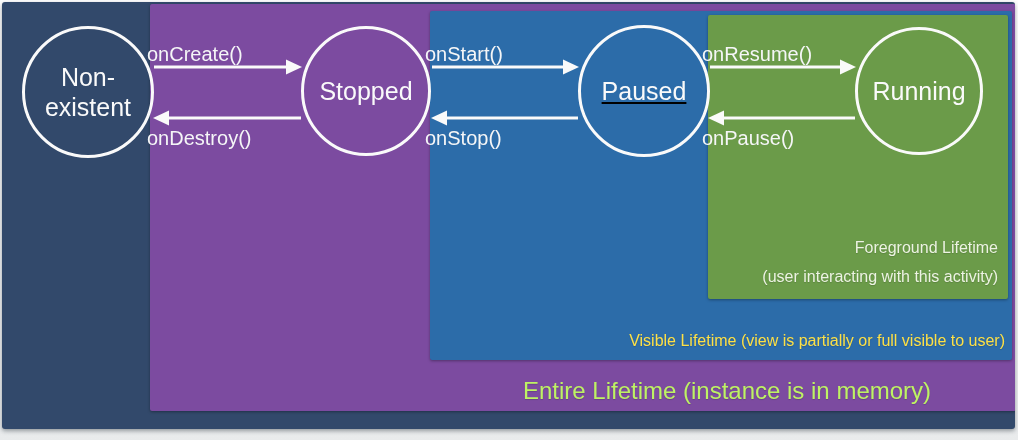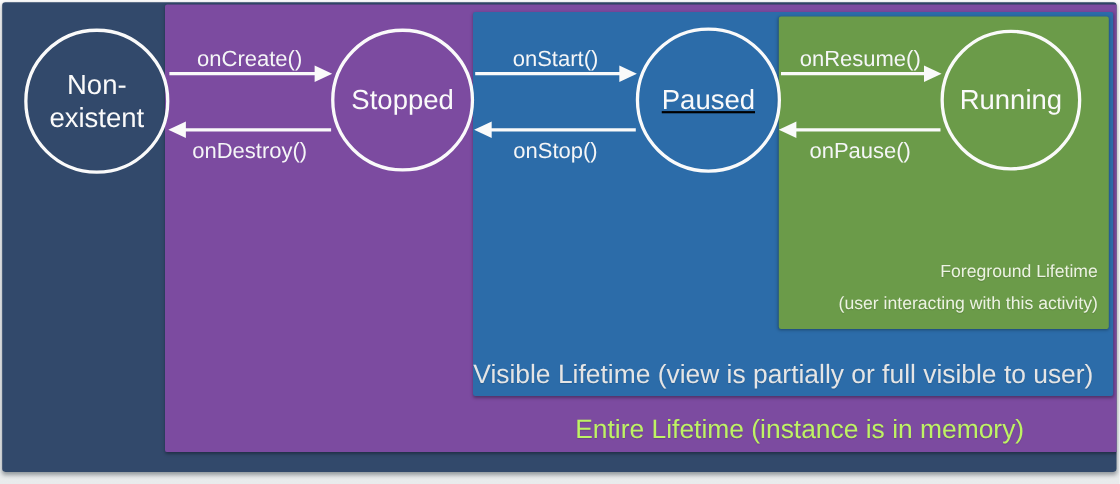--- a/index.html
+++ b/index.html
@@ -33,21 +33,21 @@
   .region-visible  { left: 428px; top: 9px;  width: 582px; height: 349px; background: #2C6CA9; z-index: 2; }
   .region-foreground { left: 706px; top: 13px; width: 300px; height: 284px; background: #6B9B49; z-index: 3; }
 
   .region-label {
     position: absolute;
     color: #F2F5F0;
     text-align: right;
     text-shadow: 0 1px 1px rgba(0,0,0,0.15);
   }
   .label-foreground { right: 10px; bottom: 8px; width: 282px; font-size: 16px; line-height: 29px; color: #EDF3E3; }
-  .label-visible    { right: 18px;  bottom: 5px; width: 570px; font-size: 24px; line-height: 28px; color: #e5e5e5; }
+  .label-visible    { right: 7px;  bottom: 5px; width: 570px; font-size: 16px; line-height: 28px; color: #fde047; }
   .label-entire     { right: 9px;  bottom: 6px; width: 560px; font-size: 24px; line-height: 28px; color: #bef264; text-align: center; }
 
   .state-circle {
     position: absolute;
     border: 3px solid #FAFAFA;
     border-radius: 50%;
     z-index: 5;
     display: flex;
     align-items: center;
     justify-content: center;
@@ -66,21 +66,21 @@
 
   .arrow-layer {
     position: absolute;
     left: 0; top: 0;
     z-index: 4;
   }
 
   .transition-label {
     position: absolute;
     width: 160px;
-    text-align: center;
+    text-align: left;
     color: #F5F6F7;
     font-size: 20px;
     z-index: 6;
   }
   .tl-oncreate  { left: 145px; top: 41px; }
   .tl-onstart   { left: 423px; top: 41px; }
   .tl-onresume  { left: 700px; top: 41px; }
   .tl-ondestroy { left: 145px; top: 125px; }
   .tl-onstop    { left: 423px; top: 125px; }
   .tl-onpause   { left: 700px; top: 125px; }

